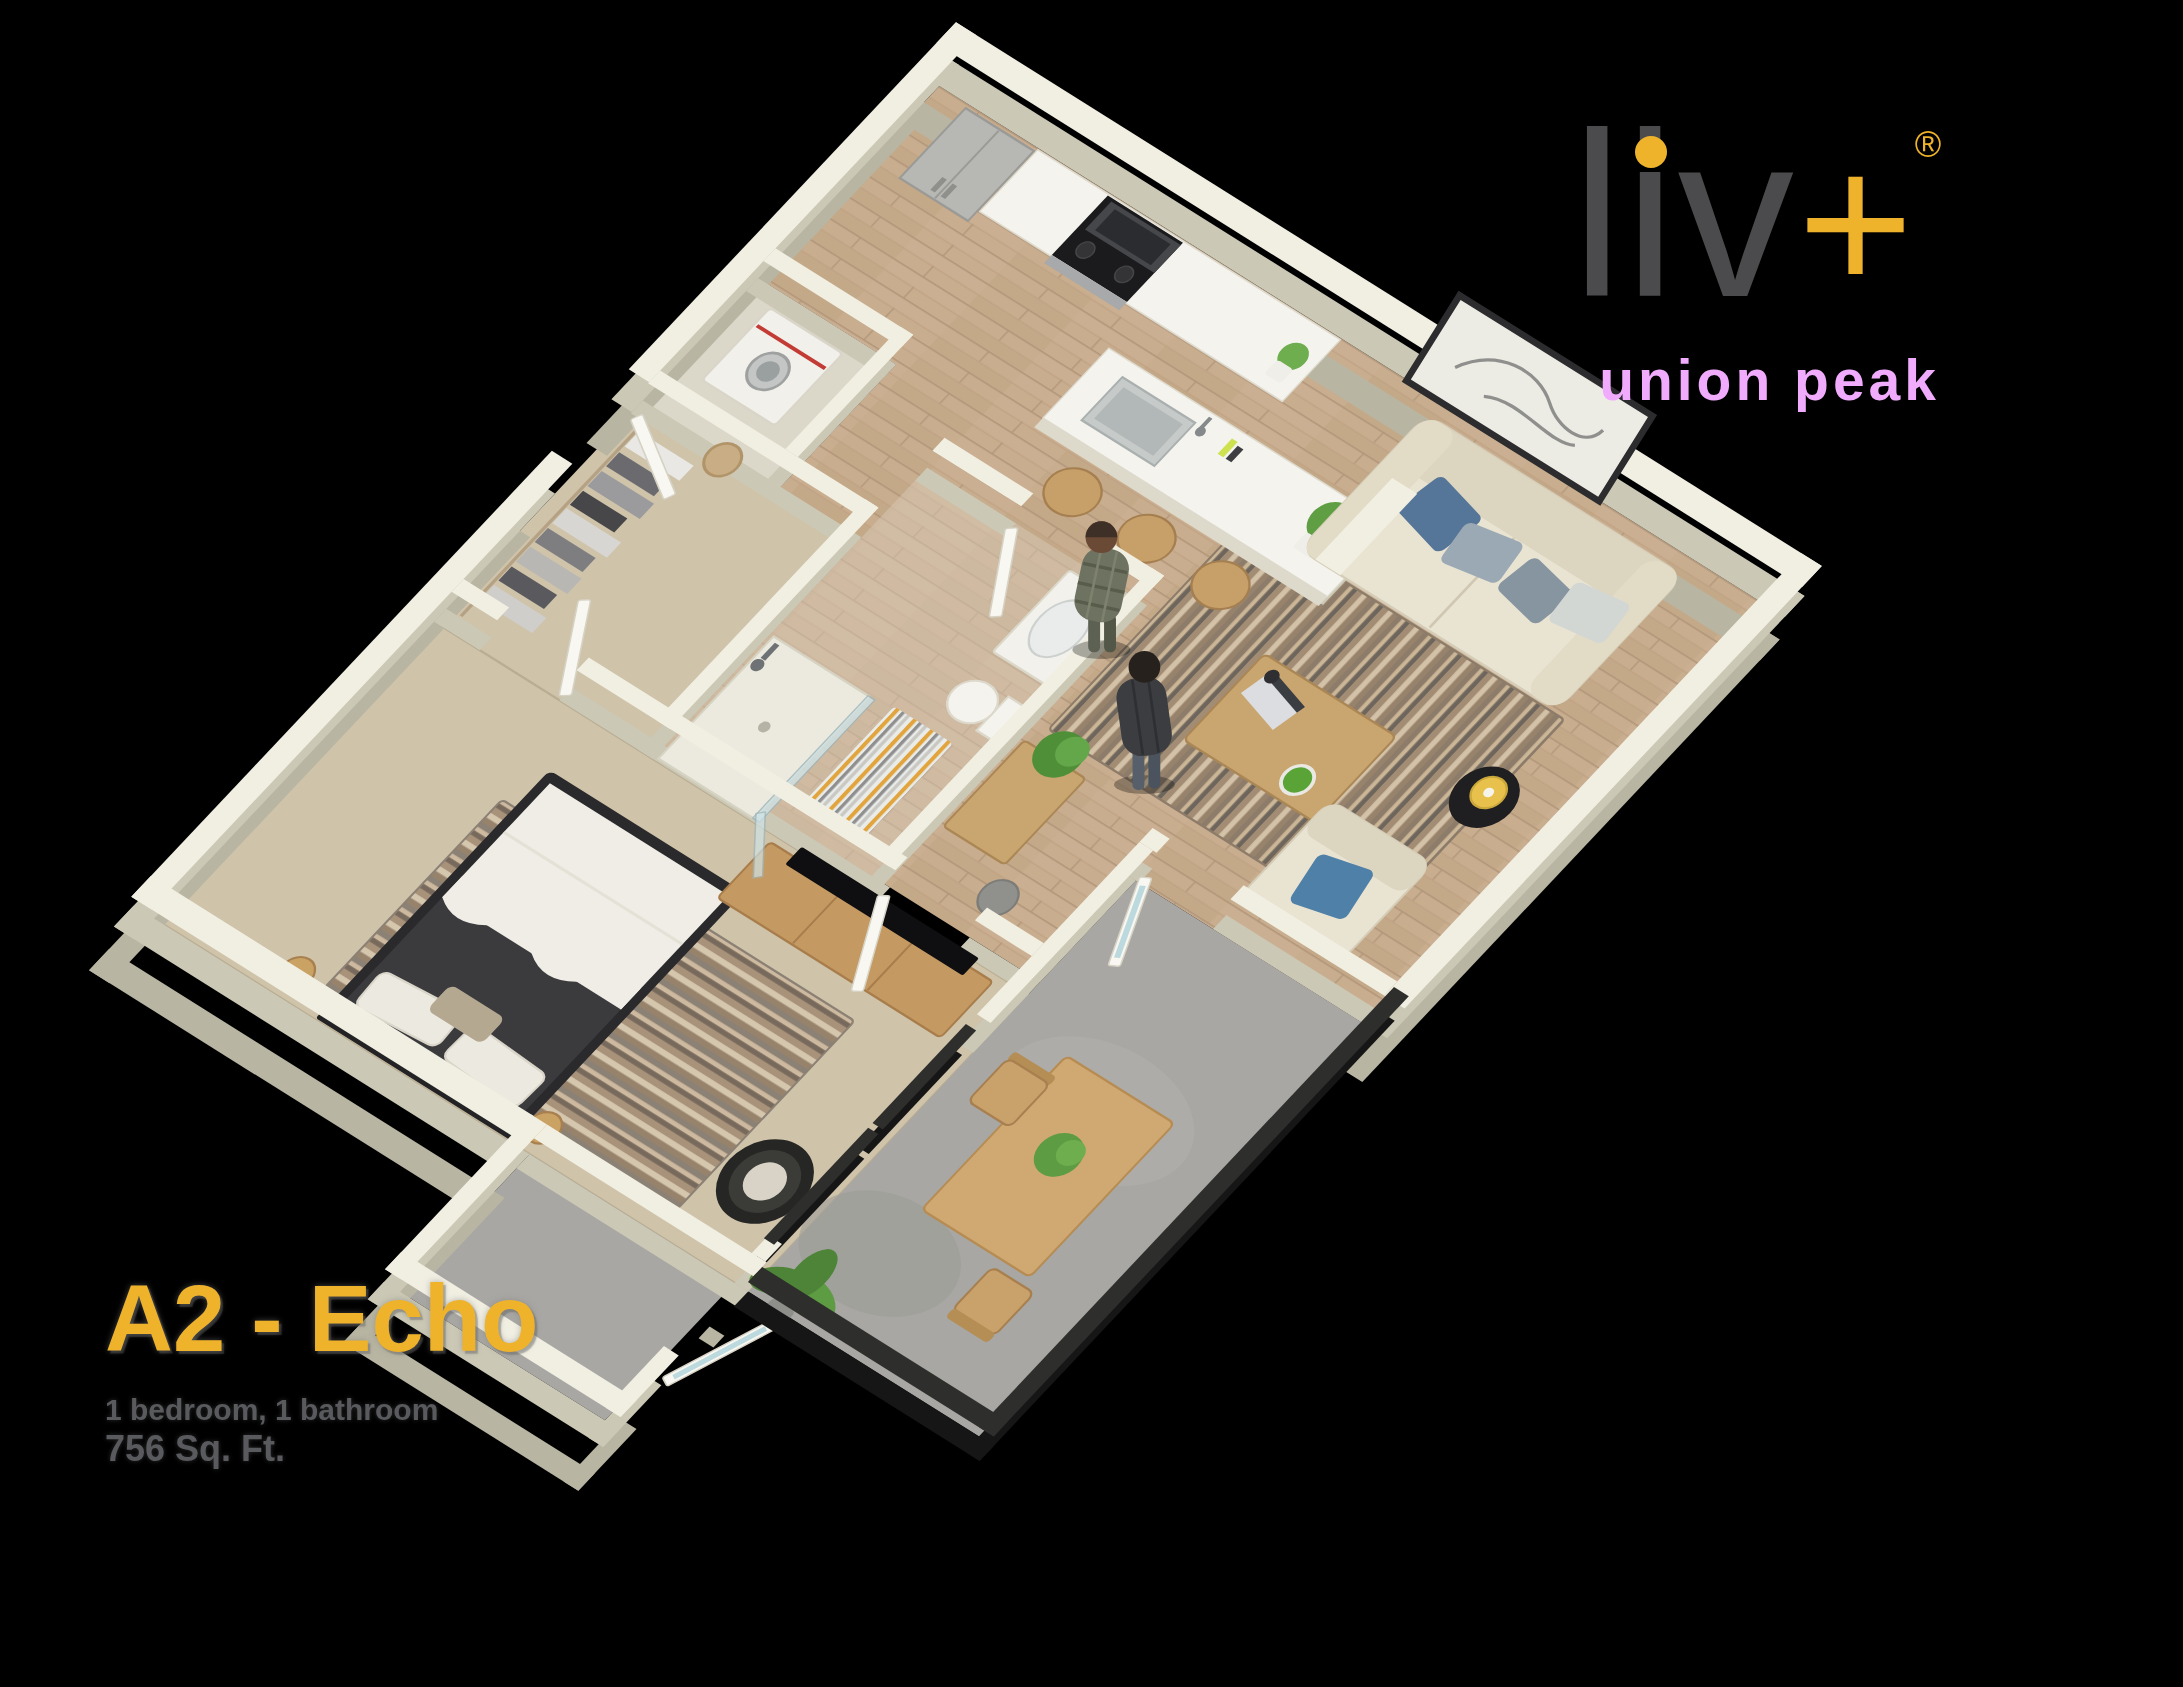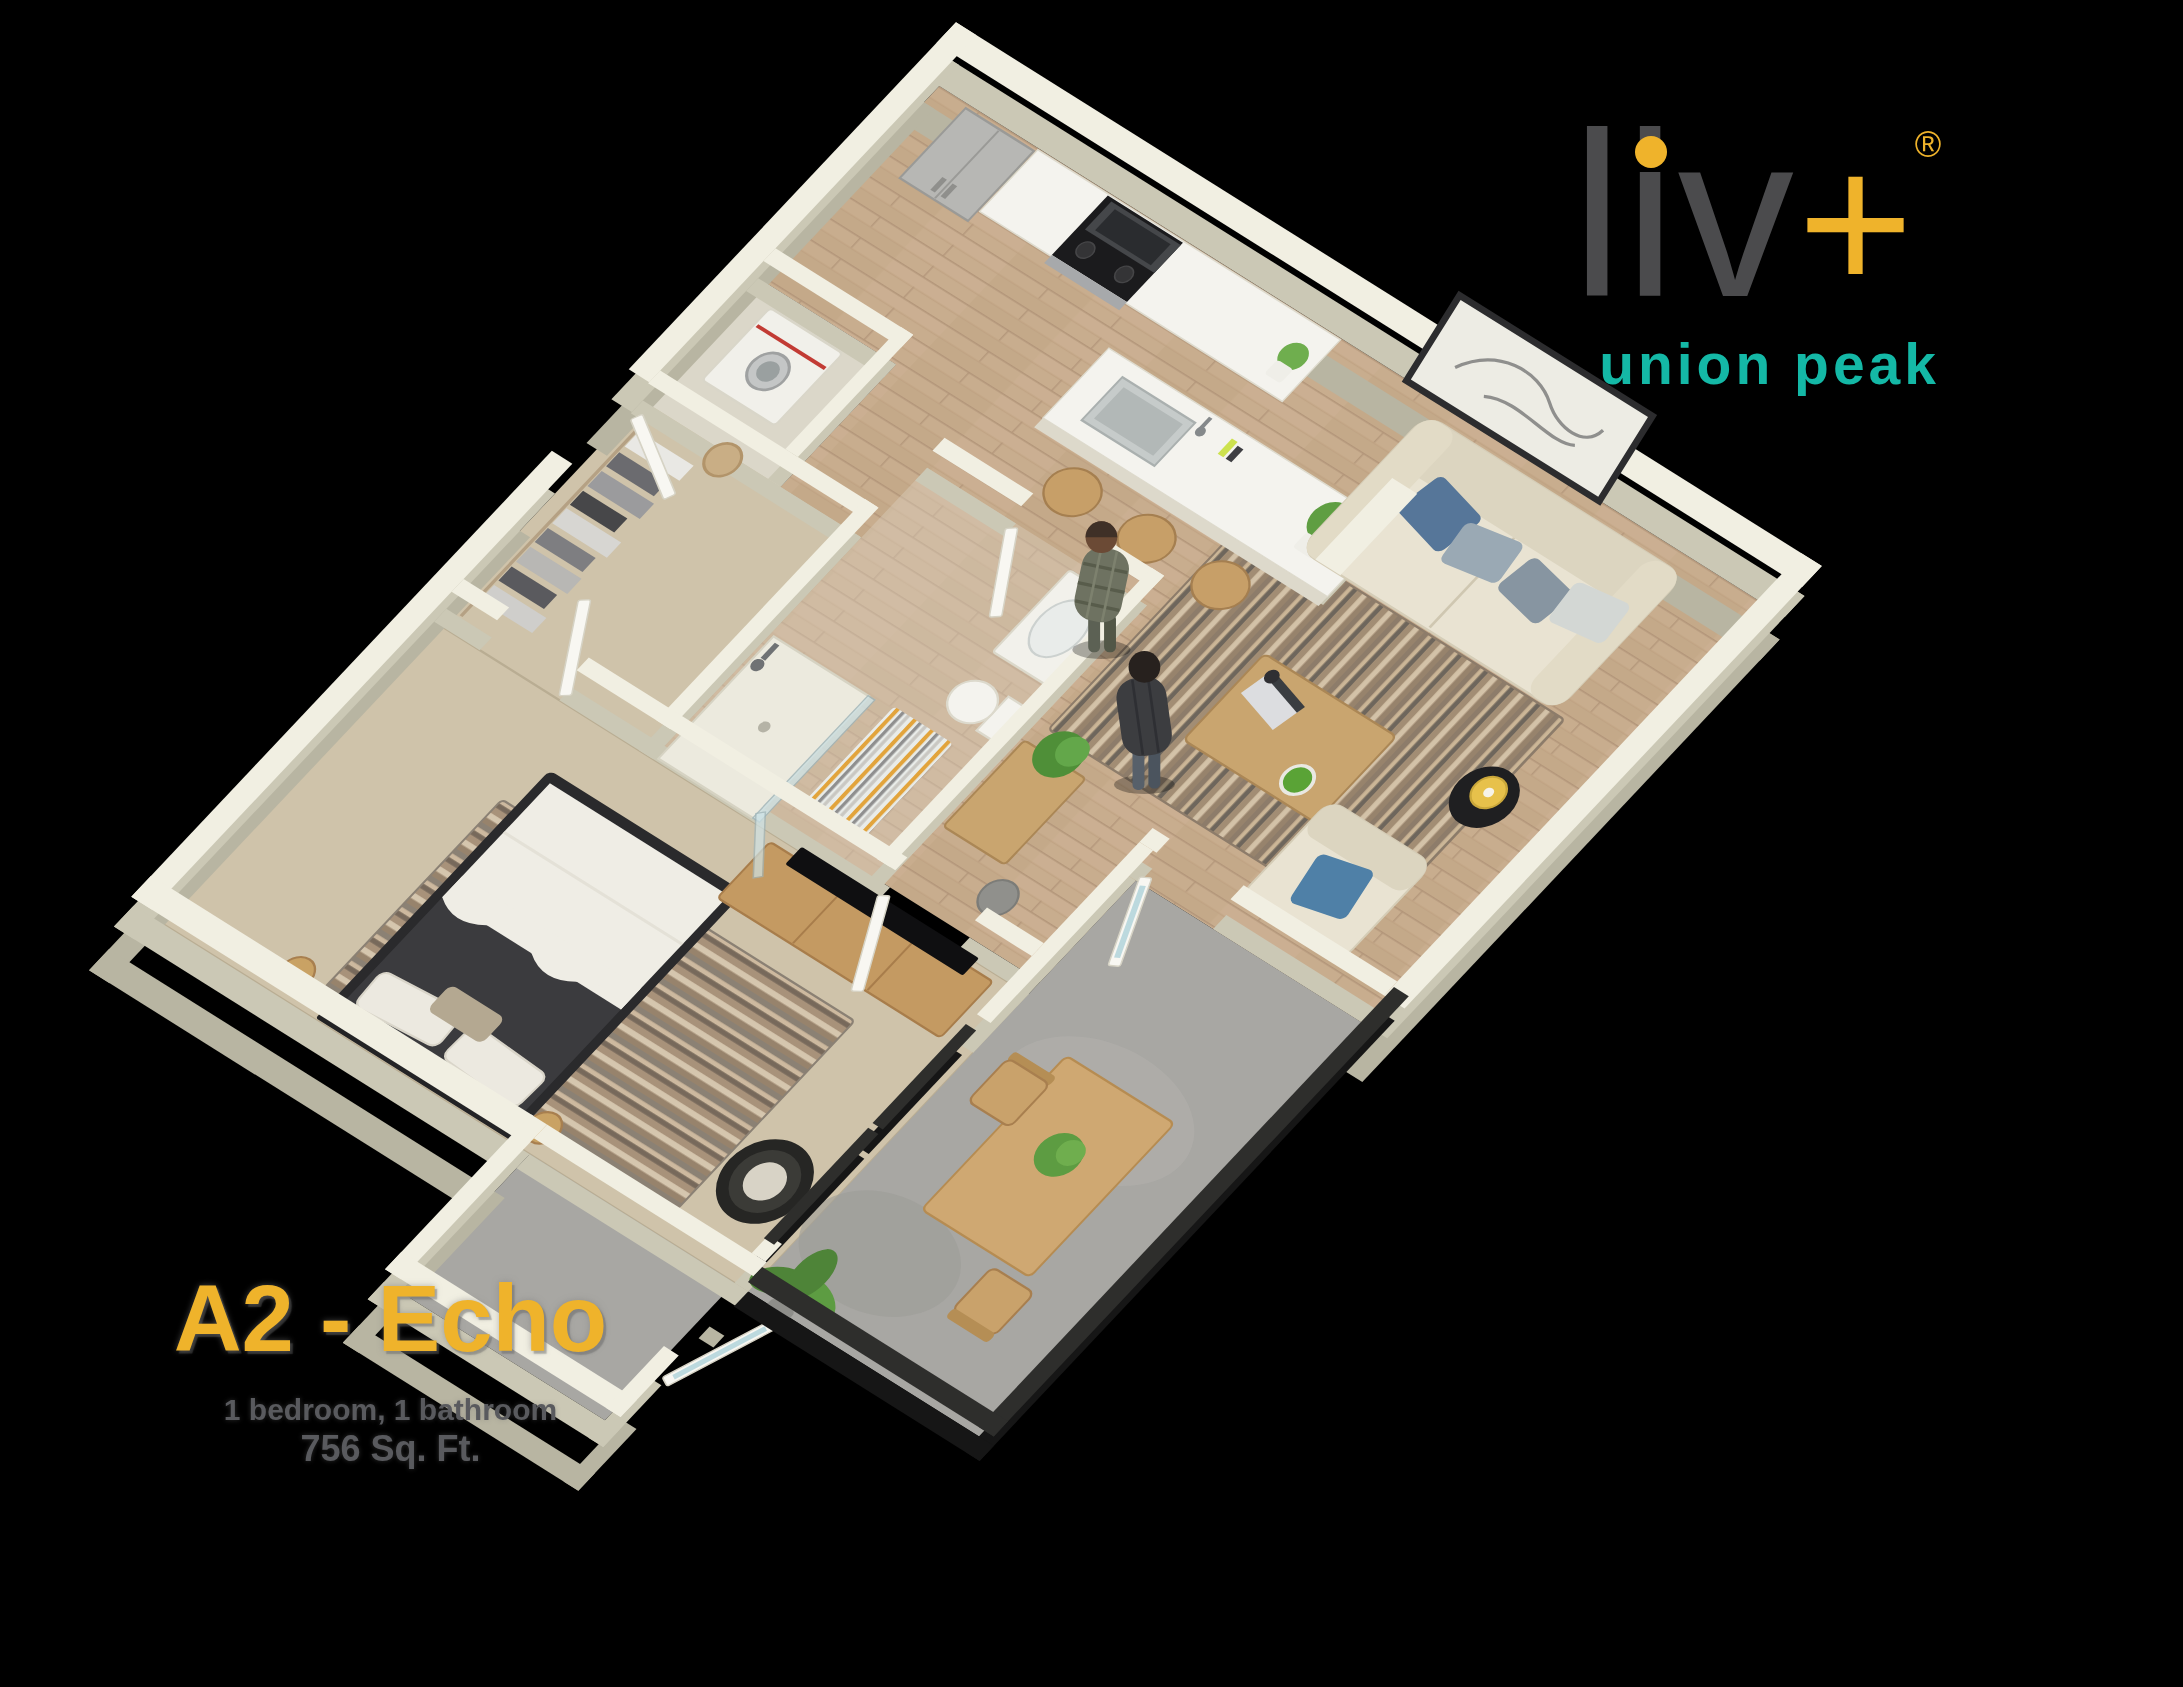--- a/index.html
+++ b/index.html
@@ -6,23 +6,23 @@
   #canvas{position:relative;width:2183px;height:1687px;background:#000;overflow:hidden;
           font-family:"Liberation Sans",sans-serif;}
   #plan-svg{position:absolute;left:0;top:0;}
   
   .logo{position:absolute;top:99px;right:243px;text-align:right;line-height:1;}
   .brand-row{position:relative;display:inline-block;white-space:nowrap;margin-left:48px;}
   .brand{font-size:233px;font-weight:400;color:#4b4b4d;letter-spacing:1.3px;}
   .idot{position:absolute;left:64px;top:37px;width:32px;height:32px;border-radius:50%;background:#efb32b;}
   .plus{font-size:198px;font-weight:400;color:#efb32b;margin-left:2.6px;position:relative;top:-5.3px;}
   .reg{font-size:36px;font-weight:400;color:#efb32b;position:relative;top:-139px;left:1.3px;}
-  .tagline{margin-top:4px;font-size:57px;font-weight:700;letter-spacing:4px;color:#14b8a6;}
+  .tagline{margin-top:20px;font-size:57px;font-weight:700;letter-spacing:4px;color:#f0abfc;}
   
-  .plan-info{position:absolute;left:93px;top:1265px;width:595px;text-align:center;}
+  .plan-info{position:absolute;left:105px;top:1265px;width:595px;}
   .plan-name{font-size:94px;font-weight:700;color:#efb32b;
              text-shadow:0 0 6.6px rgba(125,125,125,.55),2.6px 2.6px 1.3px rgba(95,95,95,.45);}
   .plan-details{margin-top:20px;font-size:30px;font-weight:700;color:#595a5e;
              text-shadow:0 0 5.3px rgba(110,110,110,.4);}
   .plan-area{margin-top:1px;font-size:36px;font-weight:700;color:#595a5e;
              text-shadow:0 0 5.3px rgba(110,110,110,.4);}
 </style>
 </head>
 <body>
 

